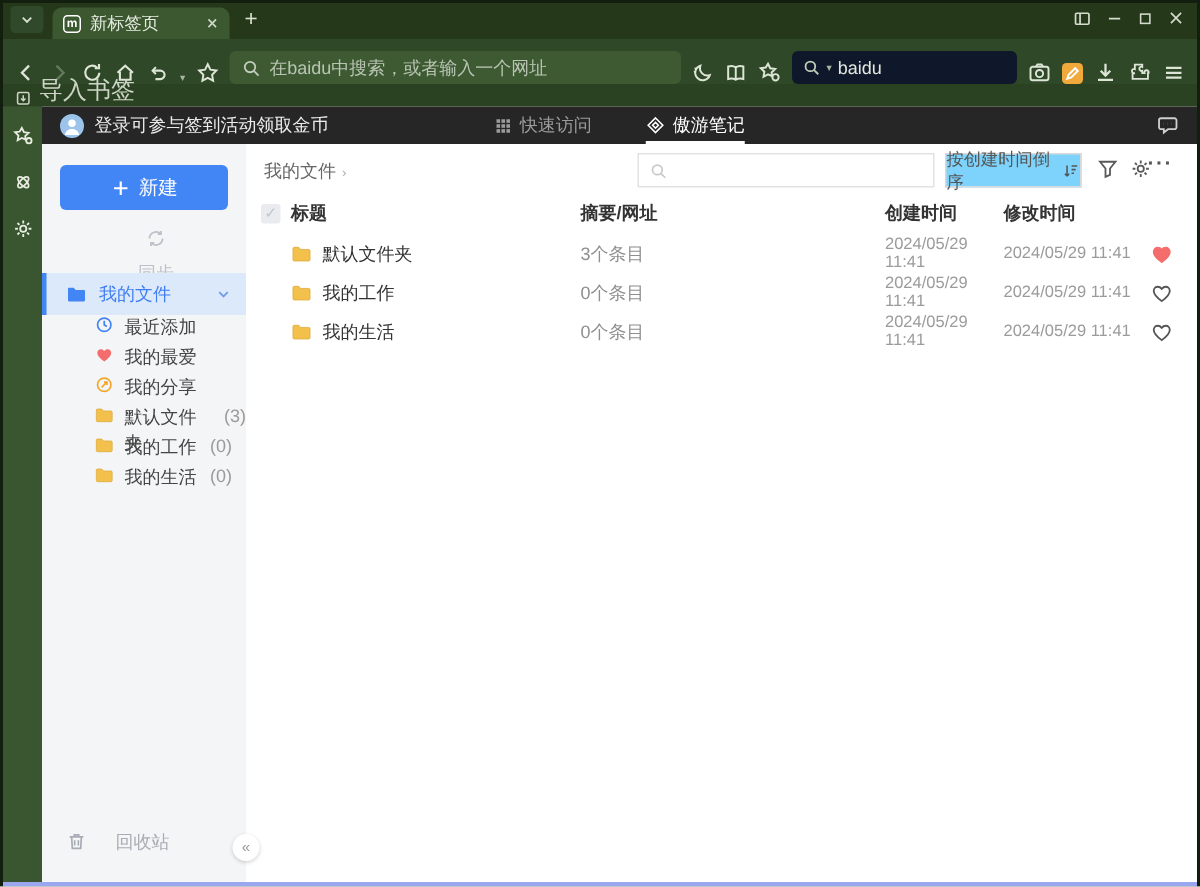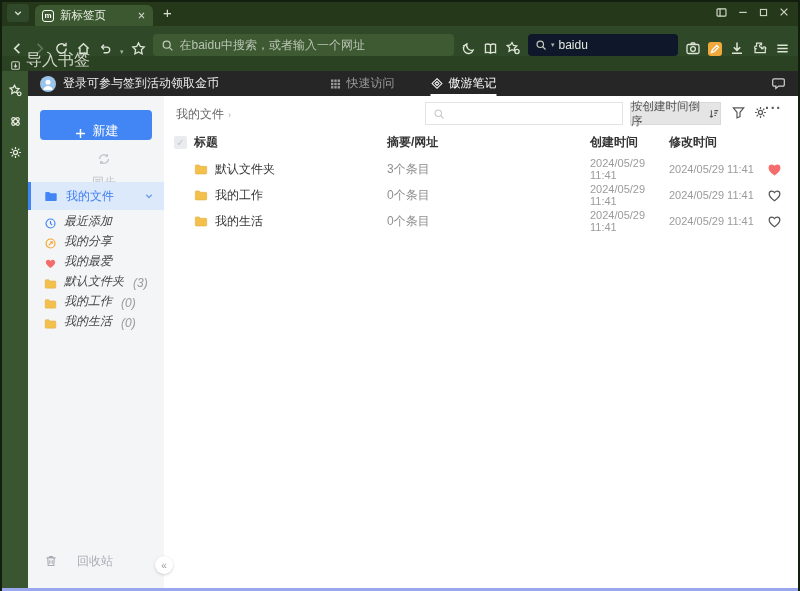--- a/index.html
+++ b/index.html
@@ -43,38 +43,38 @@
   .login { display:flex; align-items:center; gap:7px; color:#ececec;font-family:Liberation Mono, monospace; }
   .avatar { width:16px; height:16px; border-radius:50%; background:#9cc3ea; overflow:hidden; }
   .apptabs { position:absolute; left:50%; transform:translateX(-50%); height:100%; display:flex; gap:36px; }
   .apptab { display:flex; align-items:center; gap:5px; color:#9b9b9b; height:100%; border-bottom:2px solid transparent; padding-top:2px; cursor:pointer; }
   .apptab.active { color:#fff; border-bottom-color:#fff; }
   .bubble { margin-left:auto; color:#cfcfcf; }
 
   
   .workspace { flex:1; display:flex; min-height:0; }
   .sidebar { position:relative; width:136px; background:#f4f5f6; display:flex; flex-direction:column; flex:0 0 auto; }
-  .newbtn { margin:14px 12px 12px; height:30px; background:#4285f4; color:#fff; border:none; border-radius:4px; font-size:13px; display:flex; align-items:flex-end; justify-content:center; gap:6px; cursor:pointer; font-family:inherit; }
+  .newbtn { margin:14px 12px 12px; height:30px; background:#4285f4; color:#fff; border:none; border-radius:4px; font-size:13px; display:flex; align-items:center; justify-content:center; gap:6px; cursor:pointer; font-family:inherit; }
   .syncrow { height:24px; display:flex; align-items:center; gap:8px; padding-left:16px; color:#bcc2ca; margin-bottom:6px;flex-direction:column; }
   .rootrow { height:28px; display:flex; align-items:center; gap:8px; padding-left:13px; background:#dce9fb; border-left:3px solid #4285f4; color:#3f7ef2; }
   .rootrow .chev { margin-left:auto; margin-right:10px; color:#6f9cf0; }
-  .subitem { height:20px; display:flex; align-items:flex-end; gap:7px; padding-left:16px; color:#454545; cursor:pointer;font-style:italic; }
+  .subitem { height:20px; display:flex; align-items:flex-start; gap:7px; padding-left:35px; color:#454545; cursor:pointer; }
   .subitem .cnt { color:#9a9a9a; margin-left:2px; }
   .trashrow { margin-top:auto; margin-bottom:14px; height:26px; display:flex; align-items:center; gap:19px; padding-left:16px; color:#a8adb5; cursor:pointer; }
   .collapse { position:absolute; right:-9px; bottom:14px; width:18px; height:18px; border-radius:50%; background:#fff; box-shadow:0 1px 3px rgba(0,0,0,.18); color:#999; font-size:10px; display:flex; align-items:center; justify-content:center; cursor:pointer; z-index:2; }
 
   
   .main { position:relative; flex:1; background:#fff; min-width:0; }
   .crumb { position:absolute; left:12px; top:10px; color:#666; display:flex; align-items:center; gap:4px; }
   .crumb .arr { color:#aaa; font-size:9px; }
   .recsearch { position:absolute; left:261px; top:6px; width:198px; height:23px; border:1px solid #e3e3e3; background:#fff; display:flex; align-items:center; padding:0 7px; }
   .recsearch input { flex:1; border:none; outline:none; font-size:12px; color:#333; font-family:inherit; }
   .recsearch input::placeholder { color:#bbb; }
   .recsearch .i { color:#c9c9c9; }
-  .sortbtn { position:absolute; left:466px; top:6px; width:91px; height:23px; border:1px solid #d9d9d9; background:#e5e5e5; color:#555; font-size:11.5px; display:flex; align-items:center; justify-content:flex-end; gap:4px; cursor:pointer; }
+  .sortbtn { position:absolute; left:466px; top:6px; width:91px; height:23px; border:1px solid #d9d9d9; background:#7dd3fc; color:#555; font-size:11.5px; display:flex; align-items:center; justify-content:flex-end; gap:4px; cursor:pointer; }
   .toolic { position:absolute; top:9px; color:#595959; cursor:pointer; }
   .dots { position:absolute; top:4px; left:601px; color:#595959; font-size:14px; letter-spacing:1px; font-weight:bold; cursor:pointer; }
 
   .grid { display:grid; grid-template-columns:20px 193px 203px 79px 98px 1fr; align-items:center; padding:0 0 0 10px; }
   .thead { position:absolute; top:34px; left:0; right:0; height:24px; color:#333; font-weight:700; font-size:12px; }
   .rows { position:absolute; top:60px; left:0; right:0; }
   .trow { height:26px; color:#333; }
   .titlecell { display:flex; align-items:center; gap:7px; }
   .summary { color:#8f8f8f; }
   .datec { color:#9b9b9b; font-size:11px; }
@@ -347,34 +347,34 @@
             <span class="i">
               <svg width="13" height="13" viewBox="0 0 16 16" fill="none" stroke="#4285f4" stroke-width="1.4">
                   <circle cx="8" cy="8" r="5.5"></circle>
                   <path d="M8 4.8V8.2l2.2 1.3"></path>
                 </svg>
             </span>
             <span>最近添加</span>
           </div>
           <div class="subitem">
             <span class="i">
+              <svg width="13" height="13" viewBox="0 0 16 16">
+                  <path d="M8 13.6C4.4 11 2.3 8.8 2.3 6.4c0-1.7 1.3-3 2.9-3 1 0 2 .5 2.8 1.5.8-1 1.8-1.5 2.8-1.5 1.6 0 2.9 1.3 2.9 3 0 2.4-2.1 4.6-5.7 7.2z" fill="#f56c6c"></path>
+                </svg>
+            </span>
+            <span>我的最爱</span>
+          </div>
+          <div class="subitem">
+            <span class="i">
               <svg width="13" height="13" viewBox="0 0 16 16" fill="none" stroke="#f5a62b" stroke-width="1.4">
                   <circle cx="8" cy="8" r="5.5"></circle>
                   <path d="M5.8 10.2l4.4-4.4M10.2 8.2V5.8H7.8"></path>
                 </svg>
             </span>
             <span>我的分享</span>
-          </div>
-          <div class="subitem">
-            <span class="i">
-              <svg width="13" height="13" viewBox="0 0 16 16">
-                  <path d="M8 13.6C4.4 11 2.3 8.8 2.3 6.4c0-1.7 1.3-3 2.9-3 1 0 2 .5 2.8 1.5.8-1 1.8-1.5 2.8-1.5 1.6 0 2.9 1.3 2.9 3 0 2.4-2.1 4.6-5.7 7.2z" fill="#f56c6c"></path>
-                </svg>
-            </span>
-            <span>我的最爱</span>
           </div>
           <div class="subitem">
             <span class="i">
               <svg width="13" height="13" viewBox="0 0 16 16">
                   <path d="M1.5 4.2c0-.5.4-.9.9-.9h3.5l1.4 1.6h6.3c.5 0 .9.4.9.9v7c0 .5-.4.9-.9.9H2.4c-.5 0-.9-.4-.9-.9z" fill="#f3c14b" stroke="#dba93a" stroke-width=".6"></path>
                 </svg>
             </span>
             <span>默认文件夹</span>
             <span class="cnt">(3)</span>
           </div>

